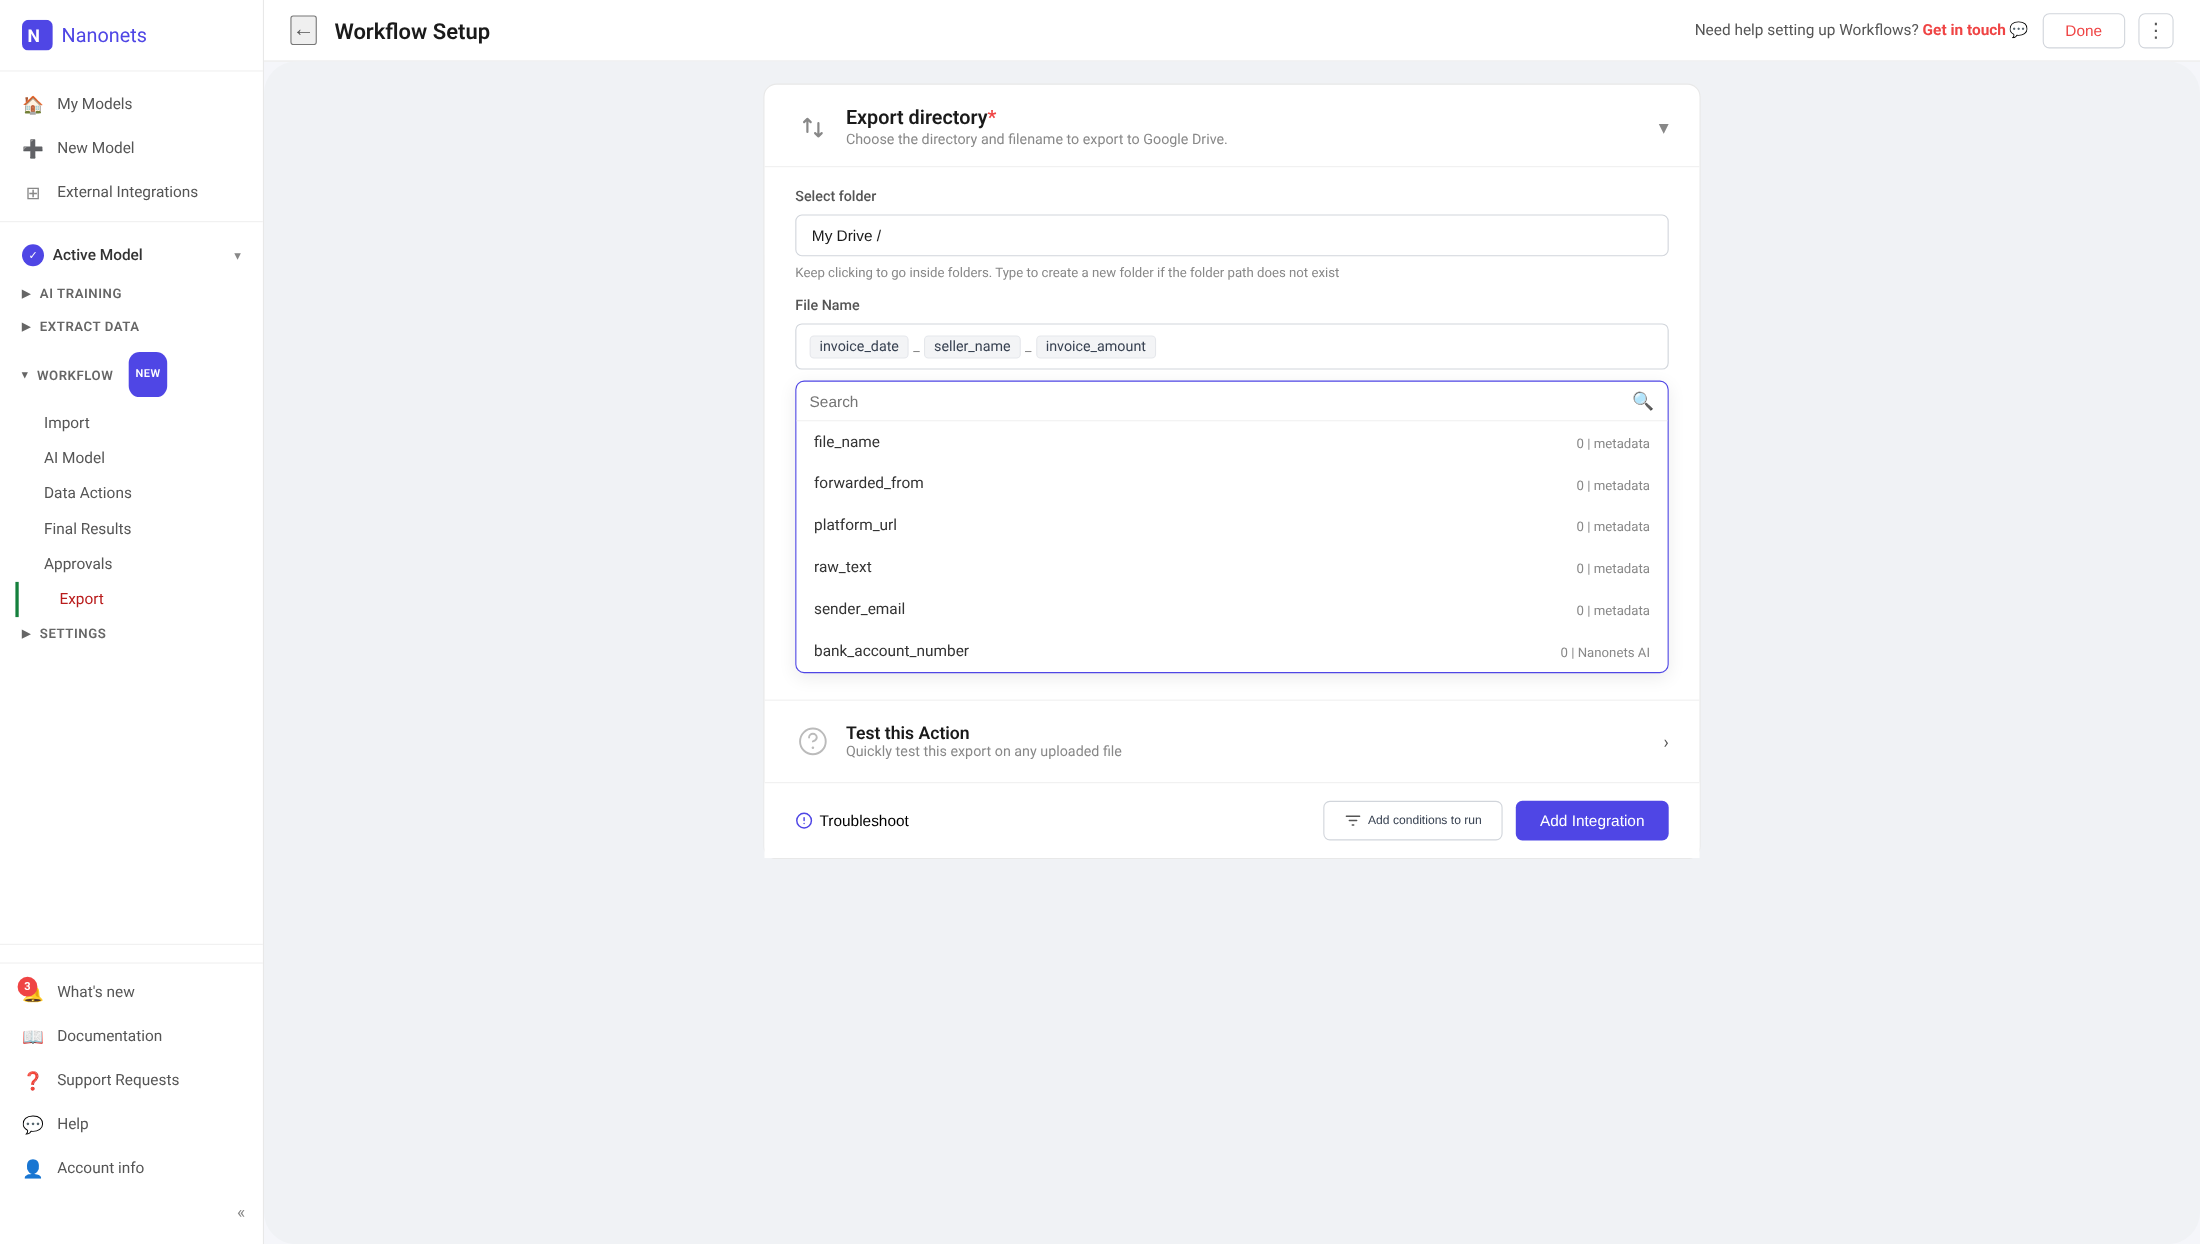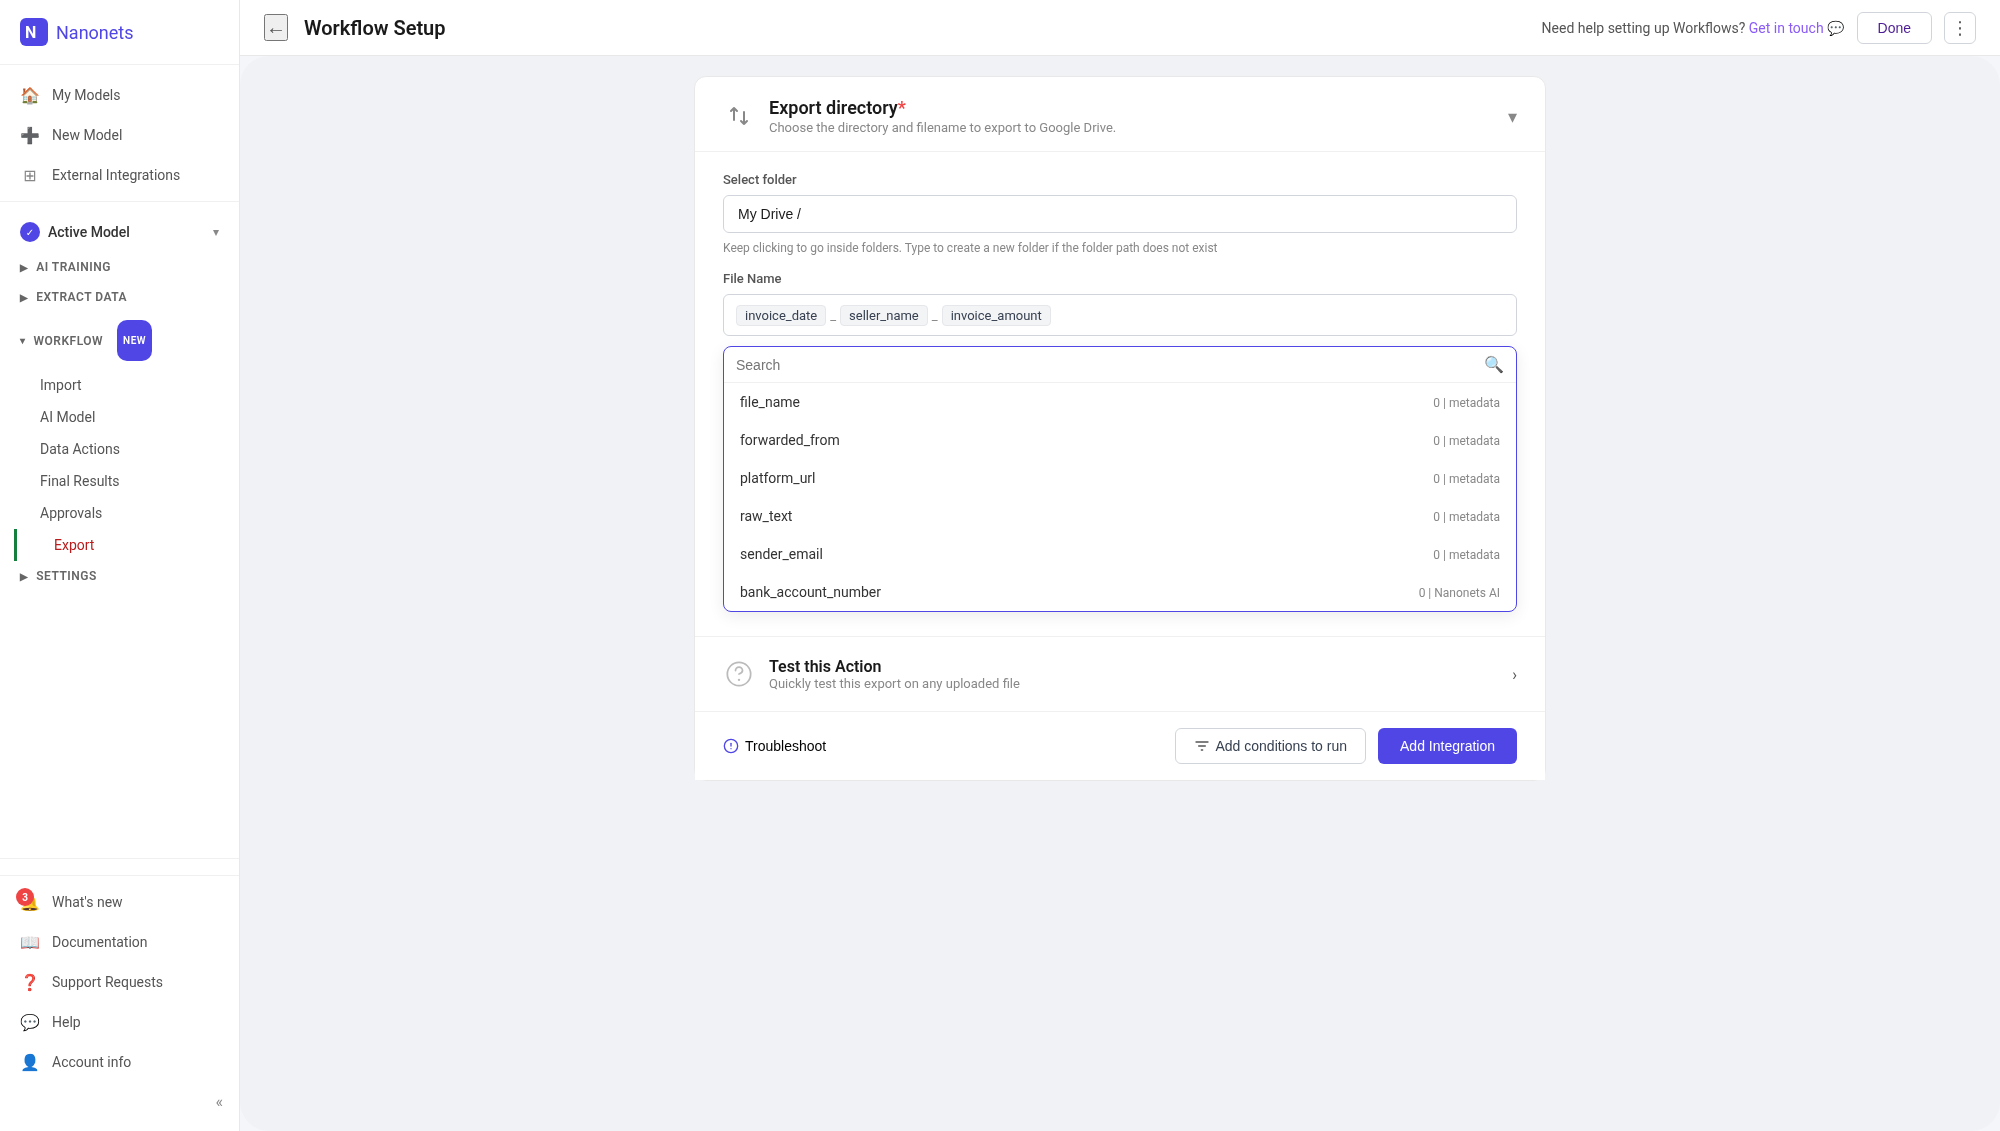--- a/index.html
+++ b/index.html
@@ -180,29 +180,29 @@
       align-items: center;
       gap: 12px;
     }
 
     .header-help {
       font-size: 14px;
       color: #555;
     }
 
     .header-help a {
-      color: #8b5cf6;
+      color: #ef4444;
       text-decoration: none;
-      font-weight: 400;
+      font-weight: 700;
     }
 
     .btn-done {
       background: #fff;
       border: 1.5px solid #d1d5db;
-      color: #4c1d95;
+      color: #ef4444;
       padding: 7px 20px;
       border-radius: 6px;
       font-size: 14px;
       font-weight: 500;
       cursor: pointer;
     }
 
     .btn-more {
       width: 32px;
       height: 32px;
@@ -474,21 +474,21 @@
 
     .btn-conditions {
       display: flex;
       align-items: center;
       gap: 6px;
       background: #fff;
       border: 1.5px solid #d1d5db;
       color: #374151;
       padding: 9px 18px;
       border-radius: 6px;
-      font-size: 14px;
+      font-size: 11px;
       font-weight: 500;
       cursor: pointer;
     }
 
     .btn-add-integration {
       background: #4f46e5;
       color: #fff;
       border: none;
       padding: 10px 22px;
       border-radius: 6px;

